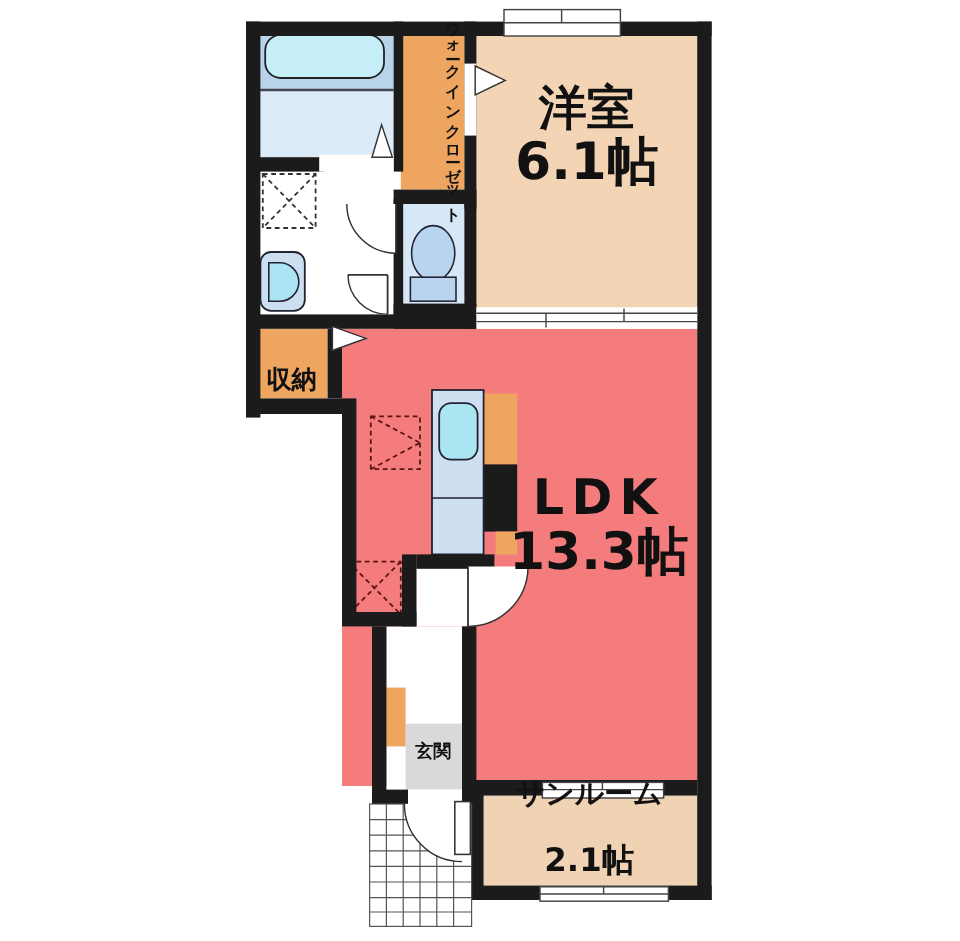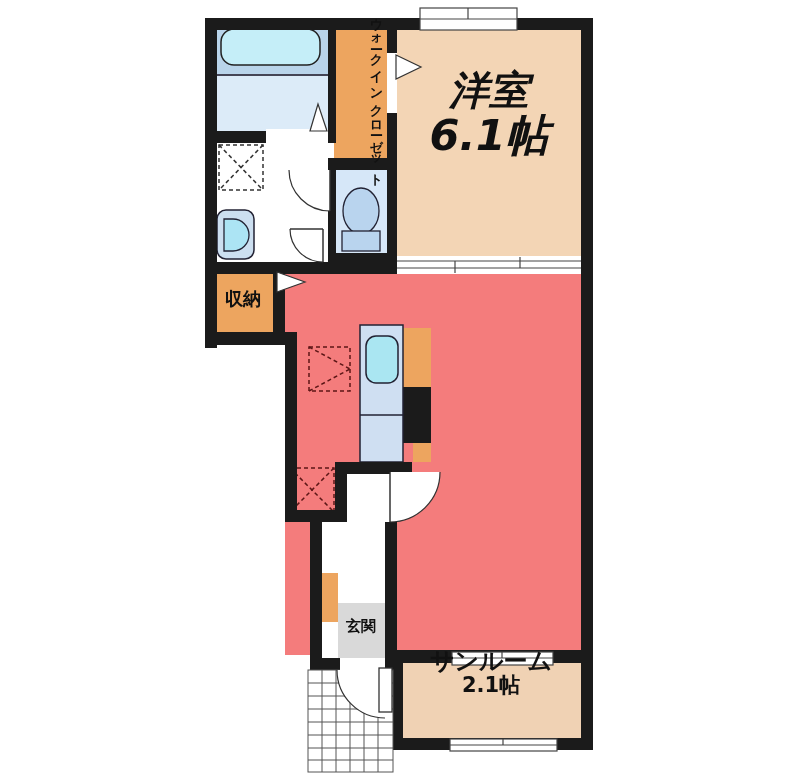--- a/index.html
+++ b/index.html
@@ -1,27 +1,27 @@
 <!DOCTYPE html>
 <html><head>
 <meta charset="utf-8">
 <style>
   html,body{margin:0;padding:0;background:#ffffff;}
   .plan{position:relative;width:800px;height:784px;background:#ffffff;overflow:hidden;
         font-family:"DejaVu Sans","Liberation Sans",sans-serif;}
   .plan svg{position:absolute;left:0;top:0;}
   .lbl{position:absolute;color:#111;font-weight:700;text-align:center;line-height:1.1;
        white-space:nowrap;}
-  .lbl-yoshitsu{left:397px;top:68px;width:184px;font-size:40px;font-style:italic;}
+  .lbl-yoshitsu{left:397px;top:68px;width:184px;font-size:40px;}
   .lbl-yoshitsu .size{font-size:43px;}
   .lbl-ldk{left:415px;top:392px;width:168px;font-size:41px;letter-spacing:6px;}
   .lbl-ldk .size{font-size:43px;letter-spacing:0;}
   .lbl-sunroom{left:400px;top:648px;width:182px;font-size:24px;}
-  .lbl-sunroom .size{font-size:21px;}
-  .lbl-storage{left:211px;top:289px;width:64px;font-size:18px;}
+  .lbl-sunroom .size{font-size:27px;margin-top:29px;}
+  .lbl-storage{left:211px;top:305px;width:64px;font-size:21px;}
   .lbl-genkan{left:334px;top:618px;width:54px;font-size:15px;}
   .lbl-wic{left:334px;top:30px;width:54px;height:130px;font-size:13px;
            writing-mode:vertical-rl;text-orientation:upright;letter-spacing:2px;
            display:flex;justify-content:center;}
   .lbl-wic span{display:block;line-height:1.9;}
 </style>
 </head>
 <body>
 
 <div class="plan">
@@ -183,20 +183,24 @@
       <rect x="379" y="668" width="13" height="44" fill="#ffffff" stroke="#333" stroke-width="1.3"></rect>
     </g>
   </g>
 </svg>
 
   <div class="lbl lbl-yoshitsu">
     <div>洋室</div>
     <div class="size">6.1帖</div>
   </div>
 
+  <div class="lbl lbl-ldk">
+    <div>LDK</div>
+    <div class="size">13.3帖</div>
+  </div>
 
   <div class="lbl lbl-sunroom">
     <div>サンルーム</div>
     <div class="size">2.1帖</div>
   </div>
 
   <div class="lbl lbl-wic">
     <span>ウォークイン</span>
     <span>クローゼット</span>
   </div>

